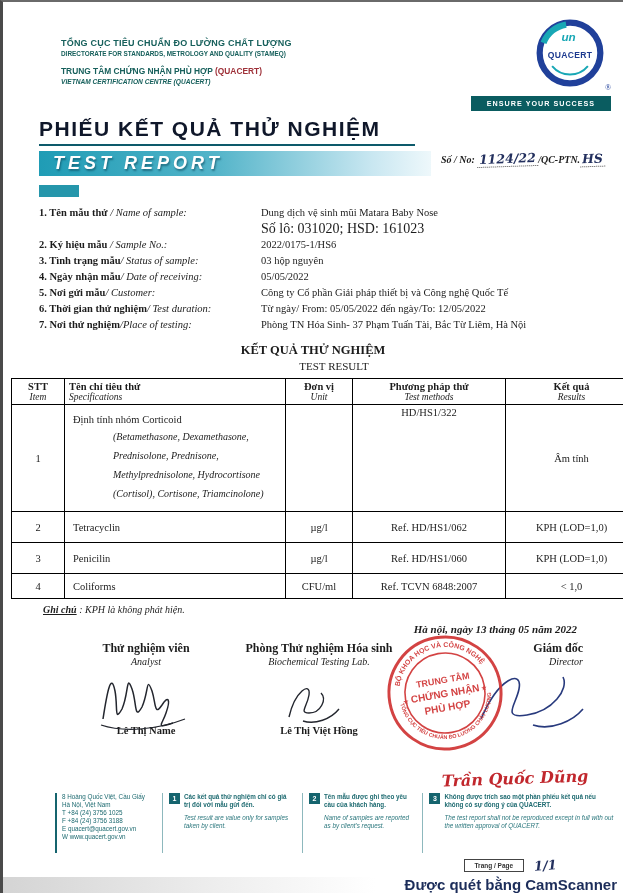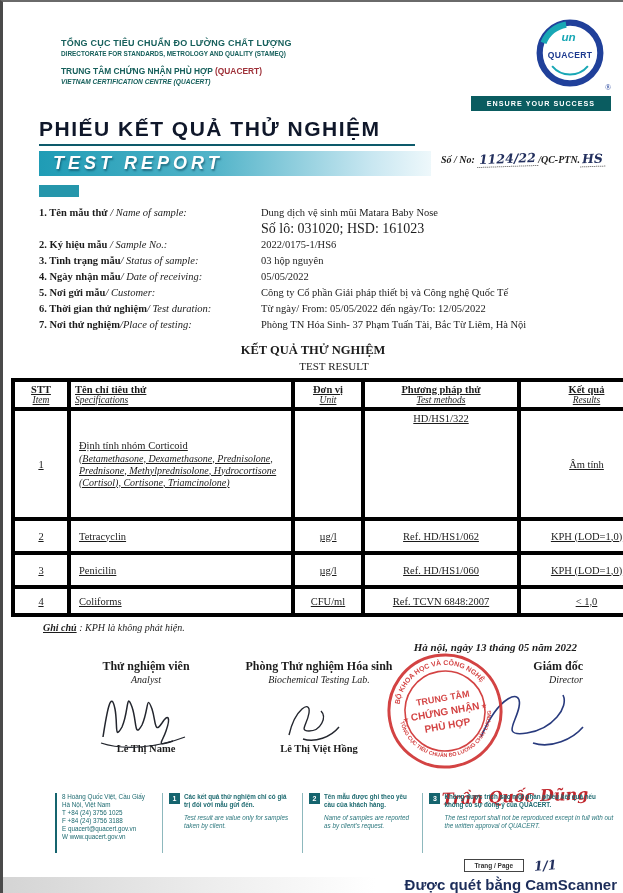--- a/index.html
+++ b/index.html
@@ -43,35 +43,35 @@
   .f-value{flex:1;}
   .f-sub{font-size:14px;}
 
   
   .result-title{margin-top:10px;text-align:center;}
   .rt-vi{font-weight:bold;font-size:12.5px;}
   .rt-en{font-size:11px;margin-top:2px;padding-left:42px;}
 
   
   table.results{border-collapse:collapse;table-layout:fixed;width:607px;margin:6px 0 0 8px;border:1.5px solid #000;}
-  table.results th,table.results td{border:4px solid #000000;padding:2px 4px;text-decoration:underline;}
+  table.results th,table.results td{border:1px solid #000000;padding:2px 4px;}
   th .th-vi{display:block;font-size:10.5px;font-weight:bold;}
   th .th-en{display:block;font-size:9.5px;font-style:italic;font-weight:normal;}
   .c-stt{width:44px;text-align:center;}
   .c-spec{width:212px;text-align:left;}
   .c-unit{width:58px;text-align:center;}
   .c-method{width:144px;text-align:center;}
   .c-result{width:123px;text-align:center;}
   td{font-size:10.5px;}
   tr.r1 td{height:102px;}
   tr.r2 td,tr.r3 td{height:26px;}
   tr.r4 td{height:20px;}
   .vtop{vertical-align:top;padding-top:4px;}
   .spec-main{padding-left:4px;}
-  .spec-detail{font-style:italic;font-size:10px;line-height:12px;padding-left:4px;margin-top:2px;max-width:198px;}
+  .spec-detail{font-style:italic;font-size:10px;line-height:19px;padding-left:4px;margin-top:2px;max-width:198px;margin-left:40px;}
 
   .ghichu{margin:5px 0 0 40px;font-size:10px;}
   .gc-label{font-weight:bold;font-style:italic;text-decoration:underline;}
   .gc-text{font-style:italic;}
 
   .date-line{margin:8px 46px 0 0;text-align:right;font-weight:bold;font-style:italic;font-size:11px;}
 
   
   .sig-area{position:relative;margin:6px 30px 0 30px;height:158px;}
   .sig-col{position:absolute;top:0;text-align:center;}

